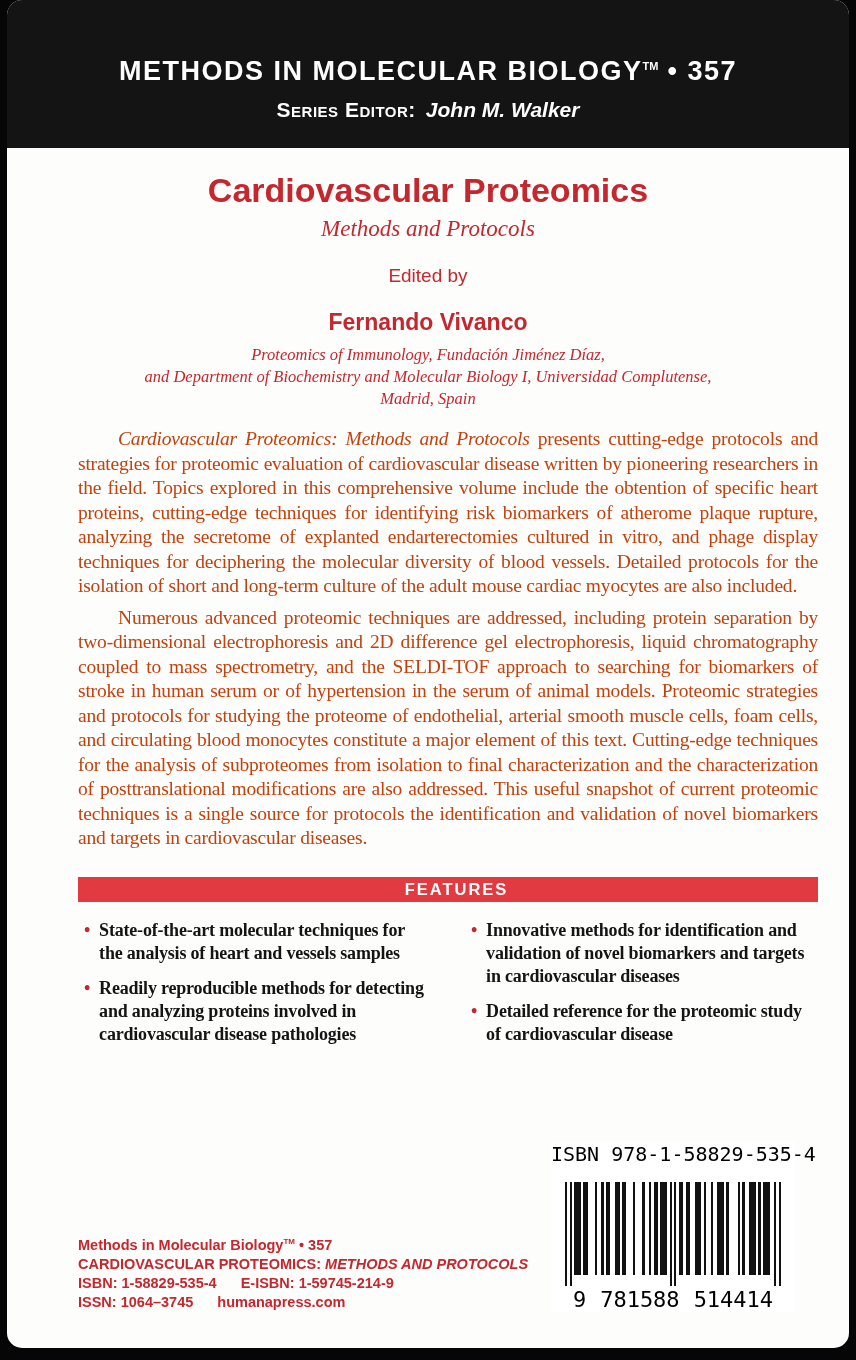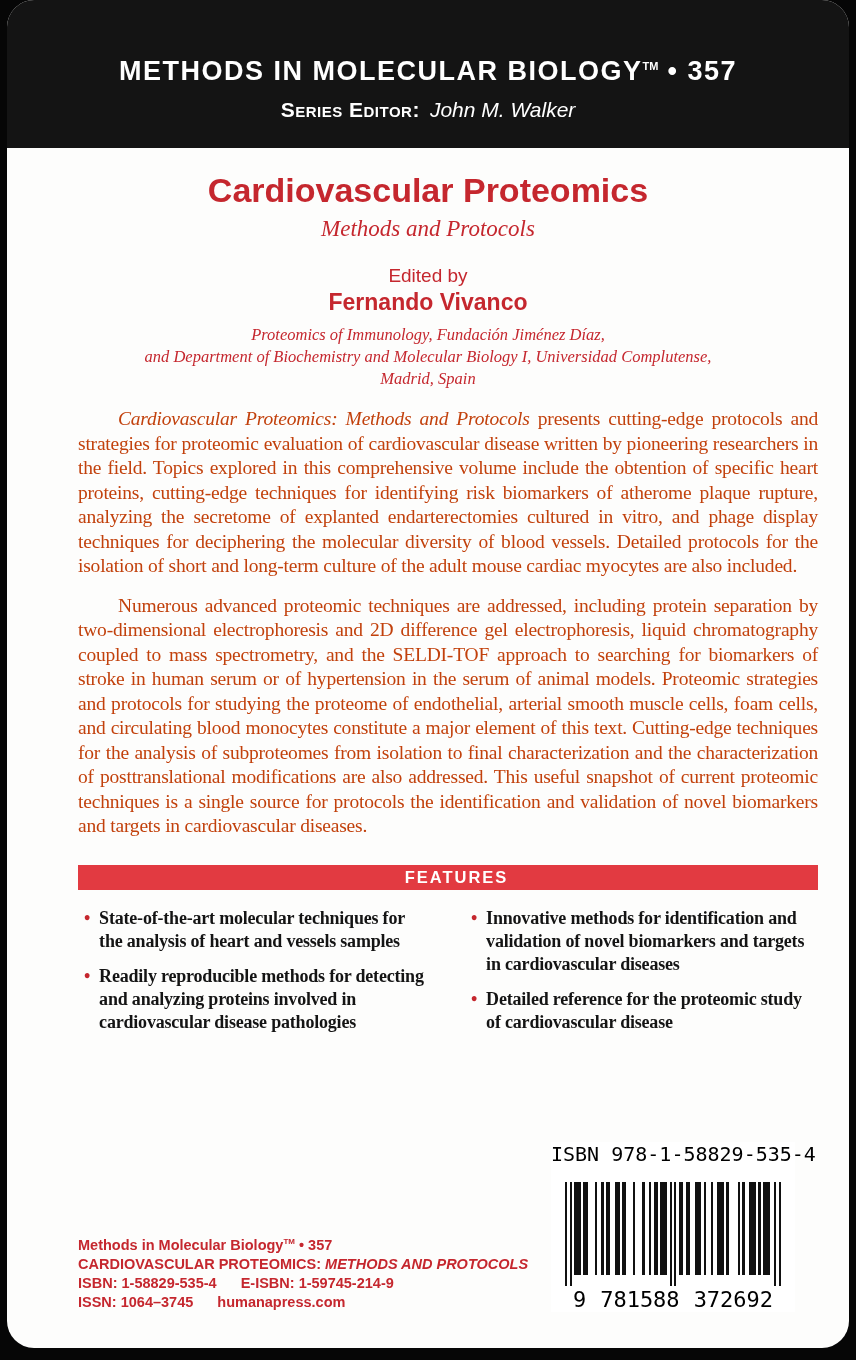--- a/index.html
+++ b/index.html
@@ -7,53 +7,53 @@
   body {
     background:#060606;
     position:relative;
     font-family:"Liberation Sans", sans-serif;
     color:#1a1a1a;
   }
   .cover {
     position:absolute; top:0; left:7px;
     width:842px; height:1348px;
     background:#fdfdfc;
-    border-radius:27px;
+    border-radius:15px;
     overflow:hidden;
   }
   
   .band {
     height:148px;
     background:var(--band-black, #141414);
     color:#fff;
     text-align:center;
     padding-top:56px;
   }
   .band-line1 { font-size:27px; font-weight:bold; letter-spacing:1.5px; white-space:pre; }
   .band-line1 sup { font-size:11px; vertical-align:super; letter-spacing:0; }
   .band-line2 { margin-top:11px; font-size:21px; white-space:pre; }
   .series-editor-label { font-variant:small-caps; font-weight:bold; letter-spacing:0.5px; }
-  .series-editor-name { font-style:italic; font-weight:normal; margin-left:10px; }
+  .series-editor-name { font-style:italic; font-weight:bold; margin-left:10px; }
   
   .title-block { text-align:center; color:var(--accent-red, #c5272e); }
   .book-title { margin-top:23px; font-size:34px; font-weight:bold; }
   .book-subtitle { margin-top:6px; font-family:"Liberation Serif", serif; font-style:italic; font-size:23px; }
   .edited-by { margin-top:23px; font-size:19px; }
-  .editor-name { margin-top:2px; font-size:23px; font-weight:bold; }
+  .editor-name { margin-top:22px; font-size:23px; font-weight:bold; }
   .affiliation { margin-top:8px; font-family:"Liberation Serif", serif; font-style:italic; font-size:16.5px; line-height:22px; }
   
   .description {
     margin:17px 31px 0 71px;
     font-family:"Liberation Serif", serif;
     font-size:19.5px; line-height:24.5px;
     text-align:justify; color:#c2410c;
     letter-spacing:-0.2px;
   }
   .description p { text-indent:40px; }
-  .description p + p { margin-top:15px; }
+  .description p + p { margin-top:7px; }
   .it { font-style:italic; }
   
   .features-banner {
     margin:26px 31px 0 71px; height:25px; line-height:25px;
     background:var(--banner-red, #e23a41);
     color:#fff; text-align:center;
     font-weight:bold; font-size:16.5px; letter-spacing:2px;padding-left:17px;
   }
   .features-cols { display:flex; gap:34px; margin:17px 31px 0 71px; }
   .features-col { flex:1; }
@@ -187,17 +187,17 @@
         <rect x="85" y="0" width="1" height="44"></rect>
         <rect x="87" y="0" width="1" height="44"></rect>
         <rect x="88" y="0" width="1" height="44"></rect>
         <rect x="89" y="0" width="1" height="44"></rect>
         <rect x="92" y="0" width="1" height="49"></rect>
         <rect x="94" y="0" width="1" height="49"></rect>
       </svg>
     <div class="barcode-number">
       <span>9</span>
       <span>781588</span>
-      <span>372692</span>
+      <span>514414</span>
     </div>
   </div>
 
 </div>
 
 </body></html>

